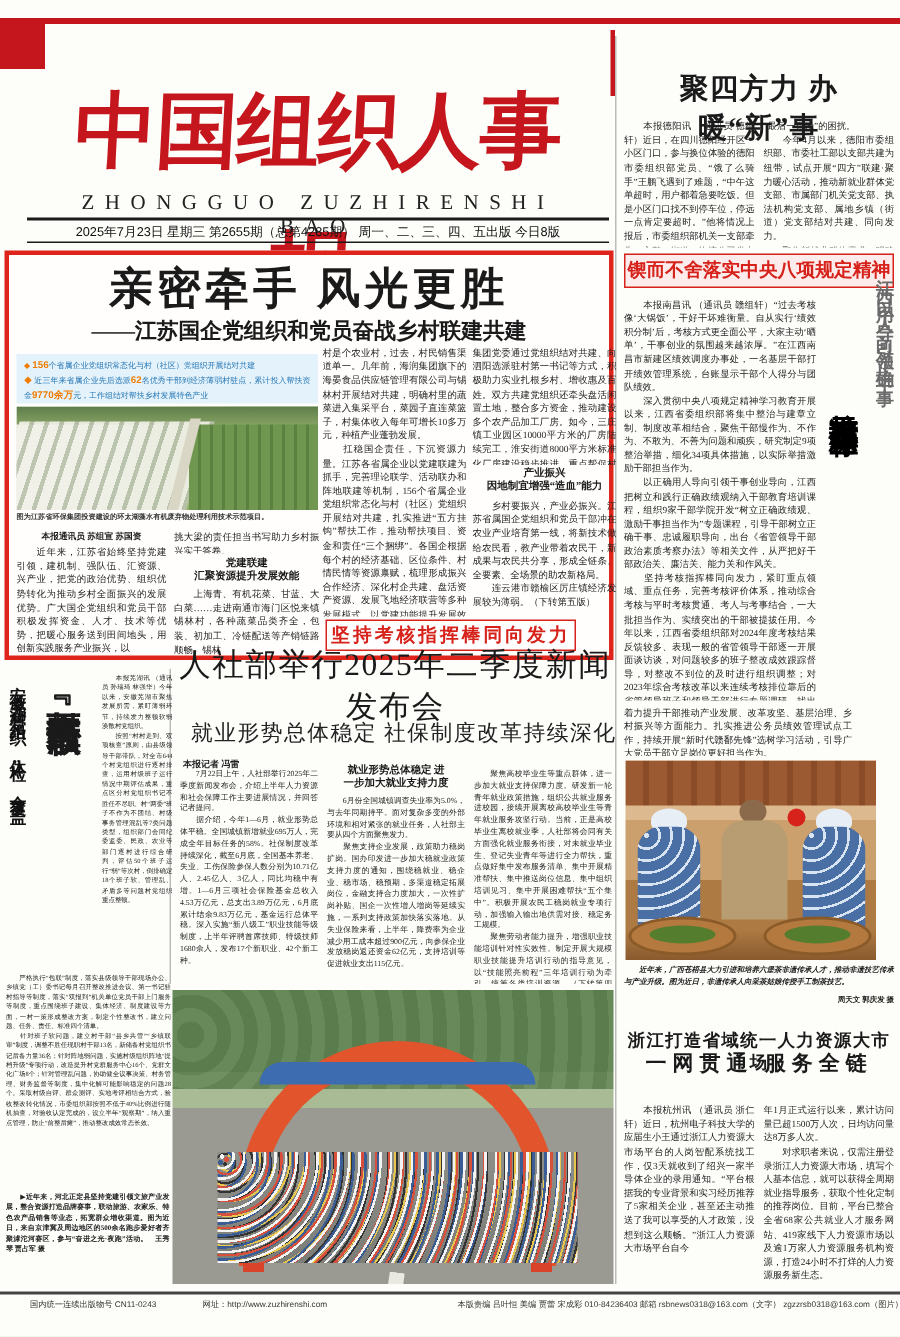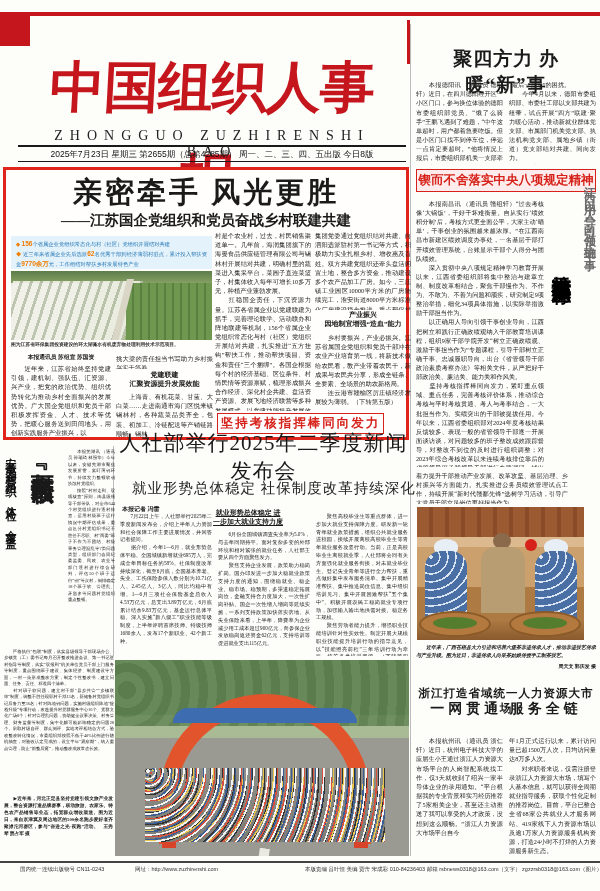--- a/index.html
+++ b/index.html
@@ -55,24 +55,24 @@
 
   
   #anhui-side { left:3px; top:449px; height:200px; font-size:11px; letter-spacing:4px; color:#111; font-weight:bold; }
   #anhui-head { left:27px; top:455px; height:200px; font-size:23px; font-weight:bold; letter-spacing:1px; }
   #anhui-b1 { left:68px; top:449px; width:47px; height:196px; font-size:4.3px; line-height:1.5; }
   #anhui-b2 { left:4px; top:649px; width:110px; height:142px; font-size:4.3px; line-height:1.5; }
   #mar-cap { left:4px; top:795px; width:109px; height:60px; font-size:4.7px; font-weight:bold; line-height:1.5; }
 
   
   #c-head { left:116px; top:429px; width:295px; text-align:center; font-size:21px; font-weight:normal; letter-spacing:1px; }
-  #c-sub { left:132px; top:479px; width:295px; text-align:left; font-size:14.5px; color:#222; letter-spacing:1px; }
+  #c-sub { left:116px; top:479px; width:295px; text-align:right; font-size:14.5px; color:#222; letter-spacing:1px; }
   #c-by { left:122px; top:505px; width:90px; font-size:6px; font-weight:bold; }
   .c-col { top:516px; width:92px; height:140px; font-size:5.2px; line-height:1.5; }
-  #c-sh { left:202px; top:509px; width:92px; font-size:7px;text-decoration:underline; }
+  #c-sh { left:218px; top:509px; width:92px; font-size:7px; }
 
   
   #photo3 { left:115px; top:660px; width:294px; height:196px; overflow:hidden;
     background:linear-gradient(180deg,#87a476 0 28%,#a9bb95 28% 40%,#9a9a92 40% 100%); }
   #photo3 .trees { position:absolute; left:0; top:0; width:100%; height:66px;
     background:repeating-radial-gradient(circle at 12px 30px,#4c7040 0 9px,#5d8150 9px 18px); opacity:.75; }
   #photo3 .arch { position:absolute; left:44px; top:34px; width:212px; height:150px;
     border:17px solid #e2542b; border-bottom:none; border-radius:115px 115px 0 0; }
   #photo3 .banner { position:absolute; left:58px; top:48px; width:184px; height:15px; background:#3d6db0;
     border-radius:40px 40px 0 0; }

